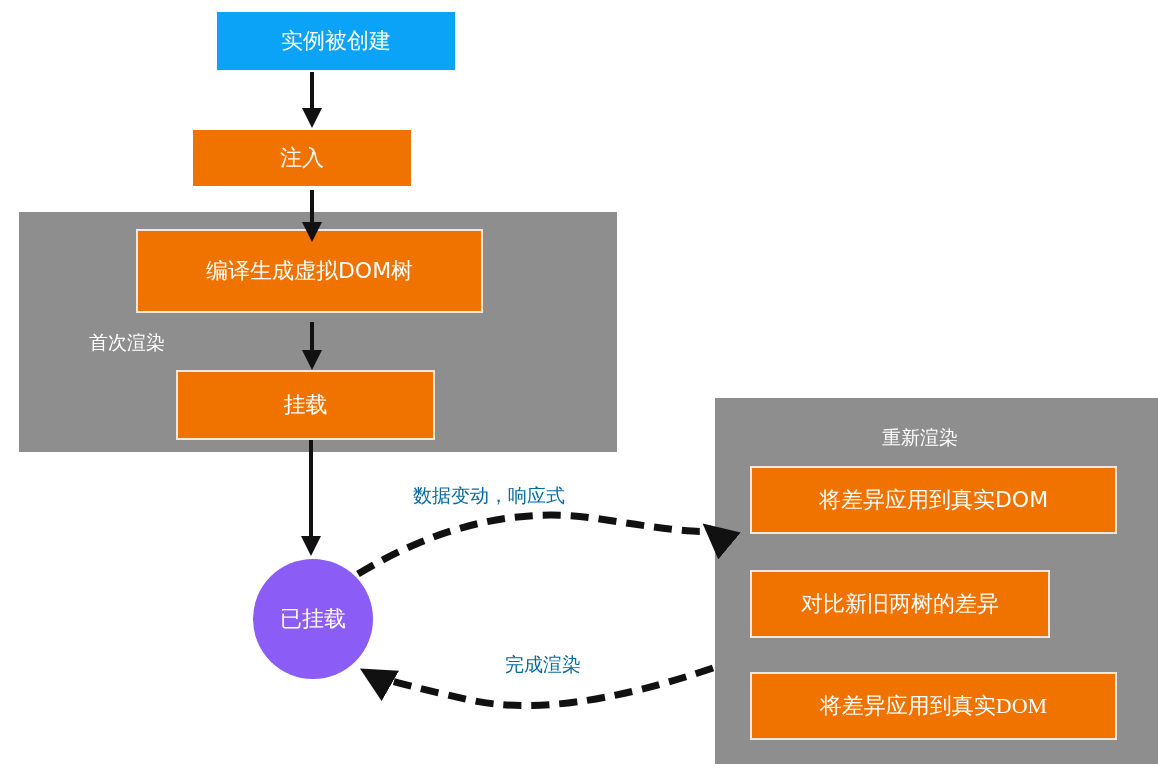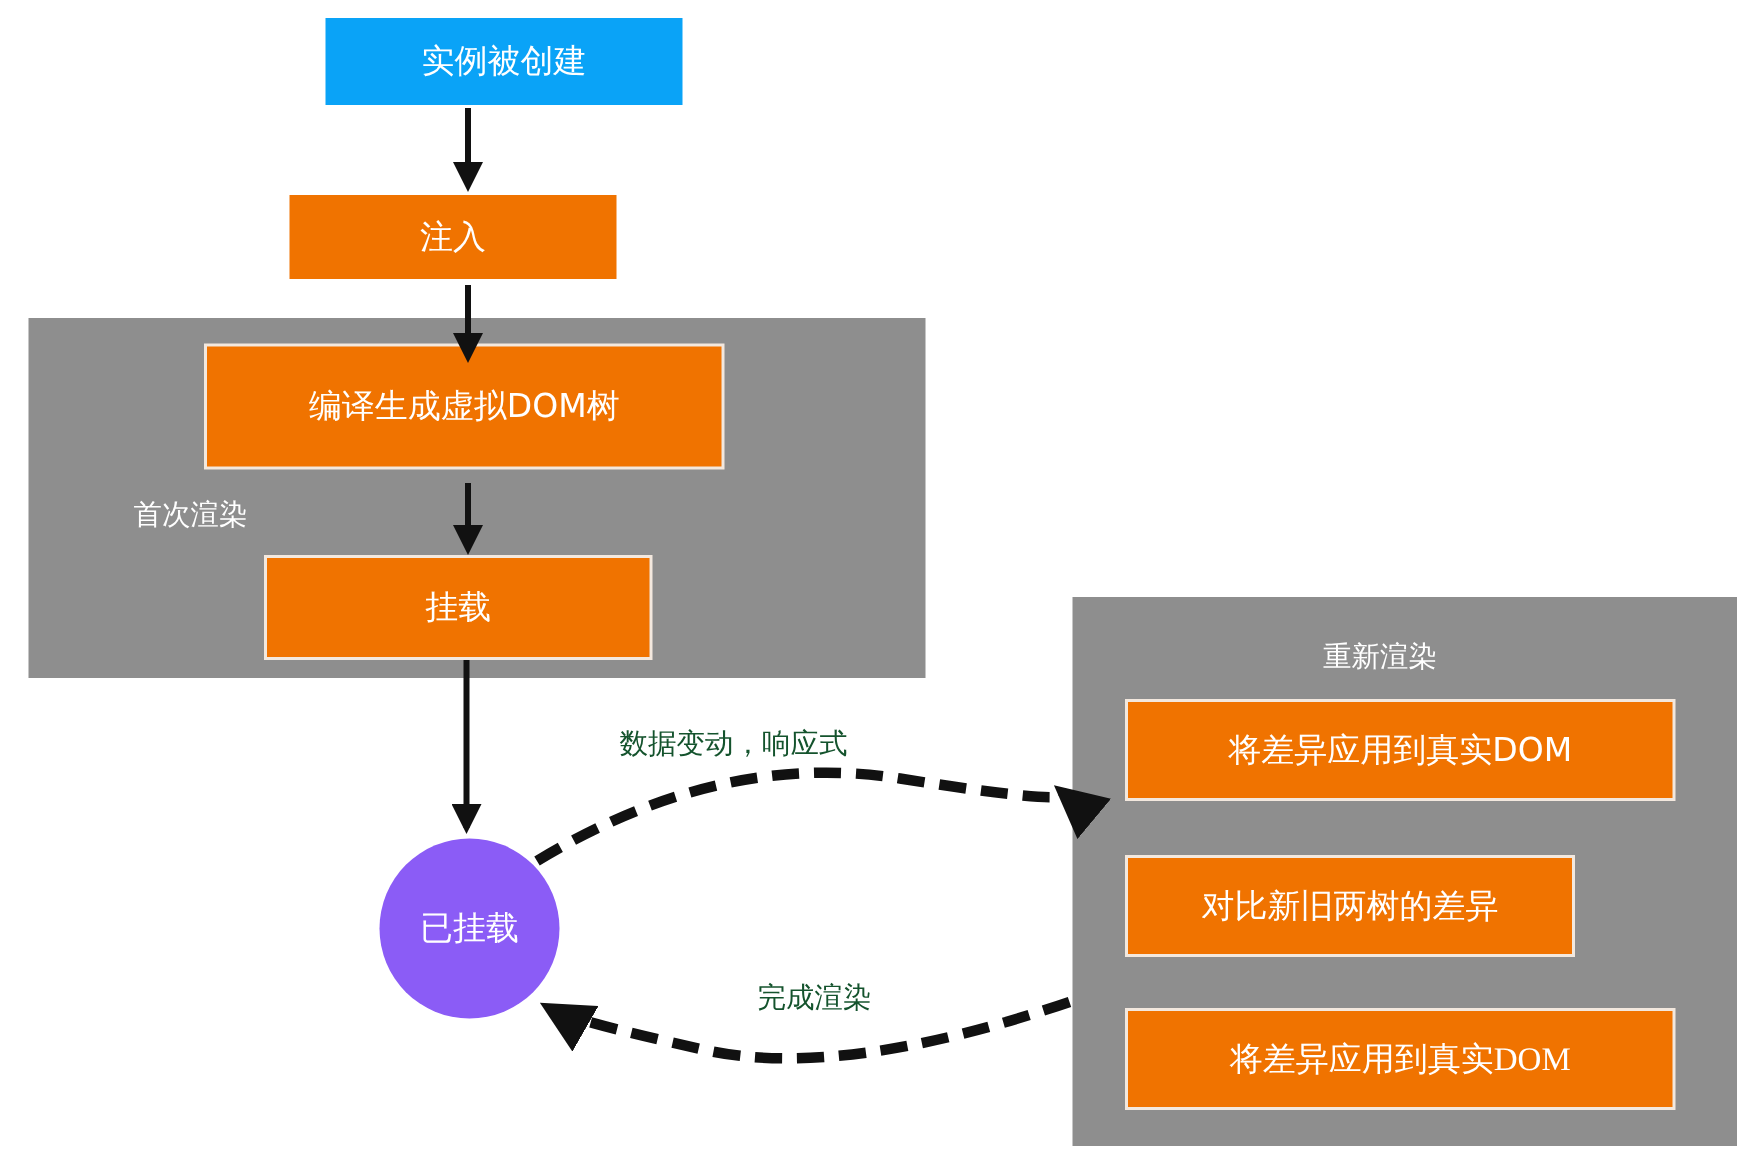--- a/index.html
+++ b/index.html
@@ -5,21 +5,21 @@
     html, body { margin: 0; padding: 0; background: #ffffff; }
     body { width: 1158px; height: 770px; position: relative; overflow: hidden;
            font-family: "DejaVu Sans", "Liberation Sans", sans-serif; }
     .node { position: absolute; display: flex; align-items: center; justify-content: center;
             color: #ffffff; font-size: 22px; box-sizing: border-box; }
     .blue { background: #0aa3f7; margin-left: 24px; }
     .orange { background: #f07300; }
     .orange.inner { box-shadow: 0 0 0 2px #f3e8de; }
     .group { position: absolute; background: #8e8e8e; }
     .glabel { position: absolute; color: #ffffff; font-size: 19px; }
-    .edge-label { position: absolute; color: #14532d; font-size: 19px; white-space: nowrap; }
+    .edge-label { position: absolute; color: #0369a1; font-size: 19px; white-space: nowrap; }
     .circle { position: absolute; border-radius: 50%; background: #8b5cf6; display: flex;
               align-items: center; justify-content: center; color: #fff; font-size: 22px; }
     svg.overlay { position: absolute; left: 0; top: 0; }
   </style>
 </head>
 <body>
 
 <div class="group" style="left:19px; top:212px; width:598px; height:240px;"></div>
 <div class="glabel" style="left:45px; top:330px;margin-left:44px;">首次渲染</div>
 

